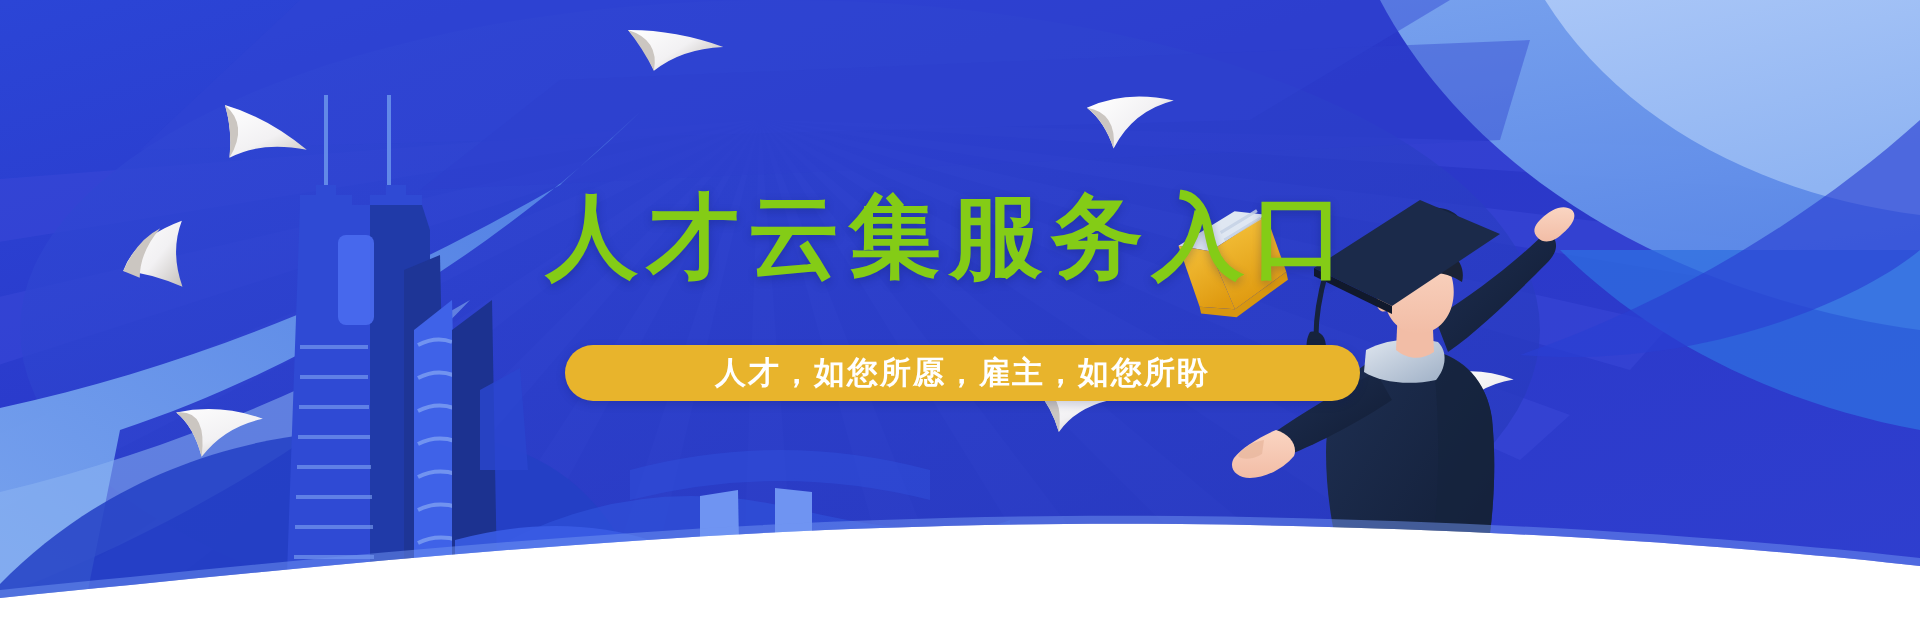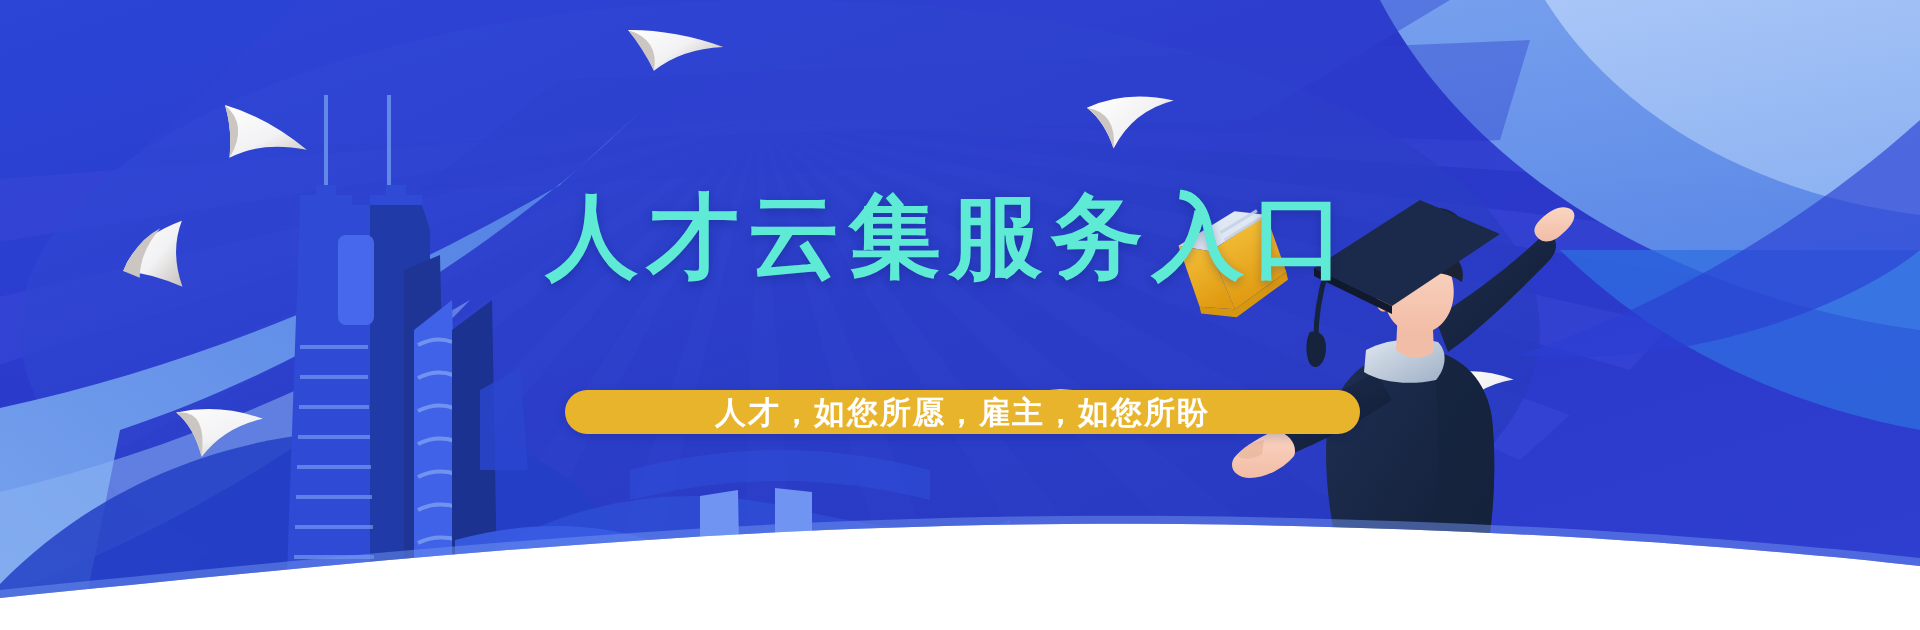--- a/index.html
+++ b/index.html
@@ -28,43 +28,42 @@
     width:1920px;
     height:630px;
     pointer-events:none;
   }
   #title{
     position:absolute;
     left:540px;
     top:190px;
     width:820px;
     text-align:center;
-    color:#5eead4;
+    color:#84cc16;
     font-size:92px;
     font-weight:bold;
     letter-spacing:9px;
     line-height:1;
     white-space:nowrap;
     text-shadow:0 3px 10px rgba(10,20,90,.28);
   }
   #subtitle-pill{
     position:absolute;
     left:565px;
     top:345px;
     width:795px;
-    height:44px;
+    height:56px;
     border-radius:28px;
     background:#e8b42c;
     box-shadow:0 3px 10px rgba(10,20,90,.20);
     display:flex;
-    align-items:flex-end;
+    align-items:center;
     justify-content:center;
     pointer-events:auto;
     cursor:pointer;
-    margin-top:45px;
   }
   #subtitle-text{
     color:#ffffff;
     font-size:31px;
     font-weight:bold;
     letter-spacing:2px;
     white-space:nowrap;
   }
 </style>
 </head>

